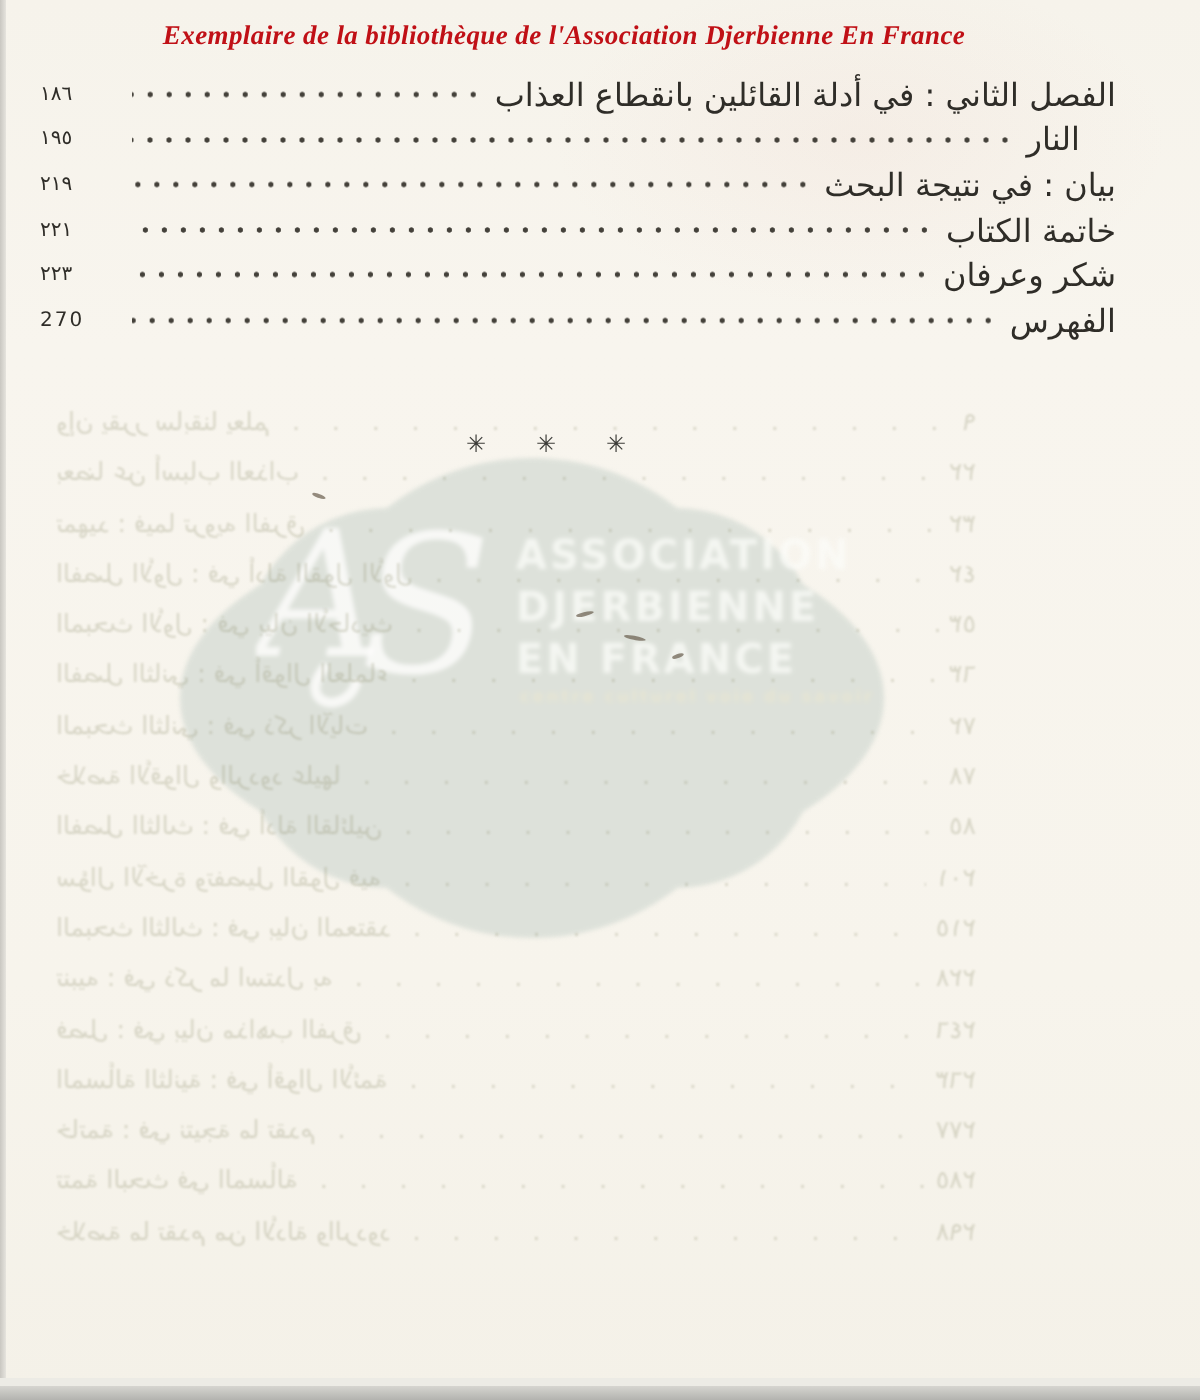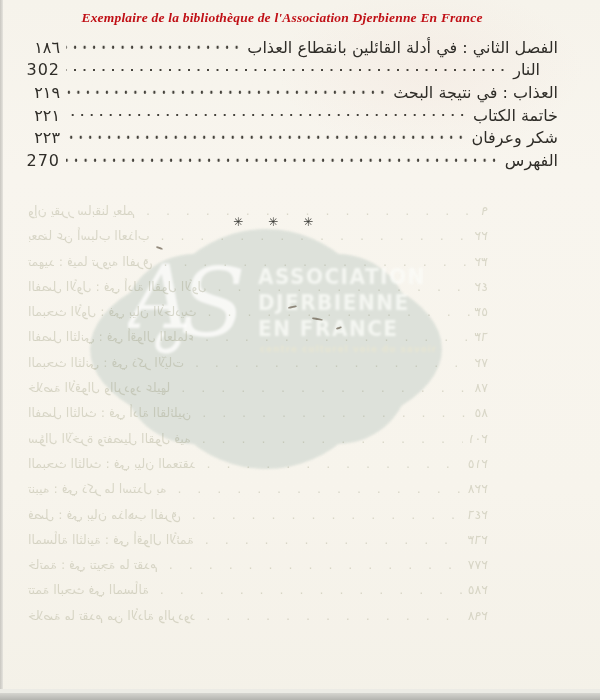--- a/index.html
+++ b/index.html
@@ -51,21 +51,21 @@
           text-shadow:0 0 .6px #d11212;}
 
   
   .toc{position:absolute;top:36px;right:42px;left:20px;direction:rtl;
        color:#2f2d28;font-size:16px;}
   .toc-row{display:flex;align-items:center;height:22.6px;}
   .toc-title{flex:0 0 auto;white-space:nowrap;}
   .toc-dots{flex:1 1 auto;height:100%;margin:0 6px;
             background-image:radial-gradient(circle,#44413a 1.15px,rgba(0,0,0,0) 1.5px);
             background-size:9.5px 100%;background-position:right 60%;background-repeat:repeat-x;}
-  .toc-num{flex:0 0 40px;font-size:16px;text-align:right;letter-spacing:1px;white-space:nowrap;}
+  .toc-num{flex:0 0 40px;font-size:10px;text-align:left;letter-spacing:1px;white-space:nowrap;}
   .toc-row.indent .toc-title{padding-right:18px;}
 
   
   .separator{position:absolute;left:233px;top:215px;width:80px;display:flex;
              justify-content:space-between;color:#3b3b37;font-size:12px;}
 
   
   .page-num{position:absolute;left:0;right:6px;top:634px;text-align:center;
             color:#2f2d28;font-size:17px;letter-spacing:2px;direction:rtl;}
 
@@ -192,24 +192,24 @@
 
   <div class="toc" id="toc">
       <div class="toc-row">
         <span class="toc-title">الفصل الثاني :  في أدلة القائلين بانقطاع العذاب</span>
         <span class="toc-dots"></span>
         <span class="toc-num">١٨٦</span>
       </div>
       <div class="toc-row indent">
         <span class="toc-title">النار</span>
         <span class="toc-dots"></span>
-        <span class="toc-num">302</span>
-      </div>
-      <div class="toc-row">
-        <span class="toc-title">العذاب : في نتيجة البحث</span>
+        <span class="toc-num">١٩٥</span>
+      </div>
+      <div class="toc-row">
+        <span class="toc-title">بيان : في نتيجة البحث</span>
         <span class="toc-dots"></span>
         <span class="toc-num">٢١٩</span>
       </div>
       <div class="toc-row">
         <span class="toc-title">خاتمة الكتاب</span>
         <span class="toc-dots"></span>
         <span class="toc-num">٢٢١</span>
       </div>
       <div class="toc-row">
         <span class="toc-title">شكر وعرفان</span>

